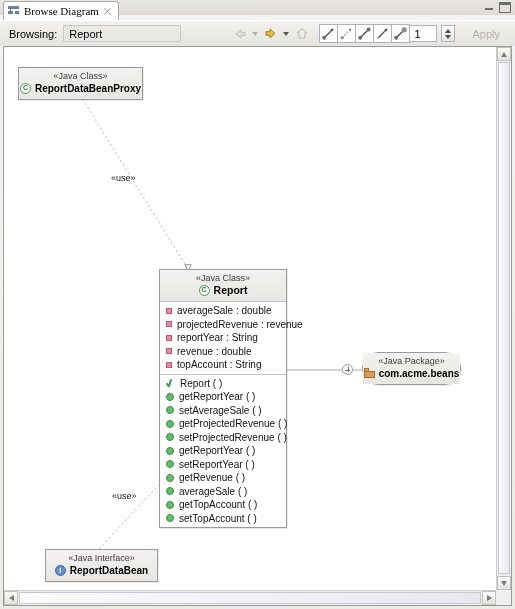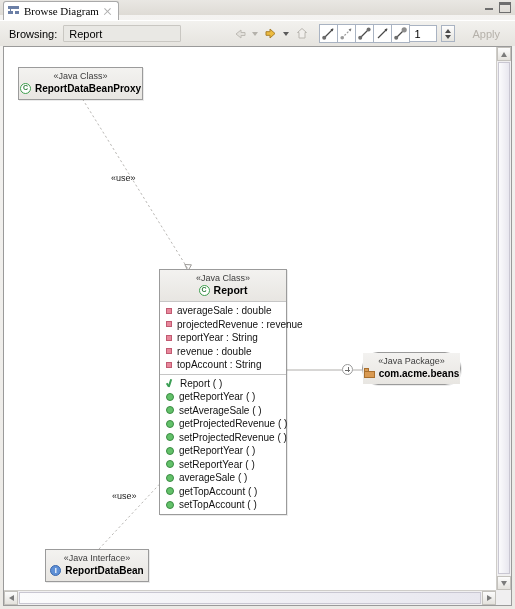--- a/index.html
+++ b/index.html
@@ -297,20 +297,24 @@
           <div class="member">
               <span class="ic ic-method"></span>
               <span>getReportYear ( )</span>
             </div>
           <div class="member">
               <span class="ic ic-method"></span>
               <span>setReportYear ( )</span>
             </div>
           <div class="member">
               <span class="ic ic-method"></span>
+              <span>getRevenue ( )</span>
+            </div>
+          <div class="member">
+              <span class="ic ic-method"></span>
               <span>averageSale ( )</span>
             </div>
           <div class="member">
               <span class="ic ic-method"></span>
               <span>getTopAccount ( )</span>
             </div>
           <div class="member">
               <span class="ic ic-method"></span>
               <span>setTopAccount ( )</span>
             </div>
@@ -323,21 +327,21 @@
           <div class="node-title small">
             <span class="ic ic-pkg">
               <span class="pk" style="left:0;top:3px;width:11px;height:7px;"></span>
               <span class="pk" style="left:0;top:0px;width:5px;height:4px;"></span>
             </span>
             <span>com.acme.beans</span>
           </div>
         </div>
       </div>
 
-      <div class="node" style="left:41px;top:502px;width:104px;">
+      <div class="node" style="left:41px;top:502px;width:113px;">
         <div class="node-head">
           <div class="stereo">«Java Interface»</div>
           <div class="node-title small">
             <span class="ic ic-iface">I</span>
             <span>ReportDataBean</span>
           </div>
         </div>
       </div>
 
       <span class="uselabel" style="left:107px;top:126px;">«use»</span>

